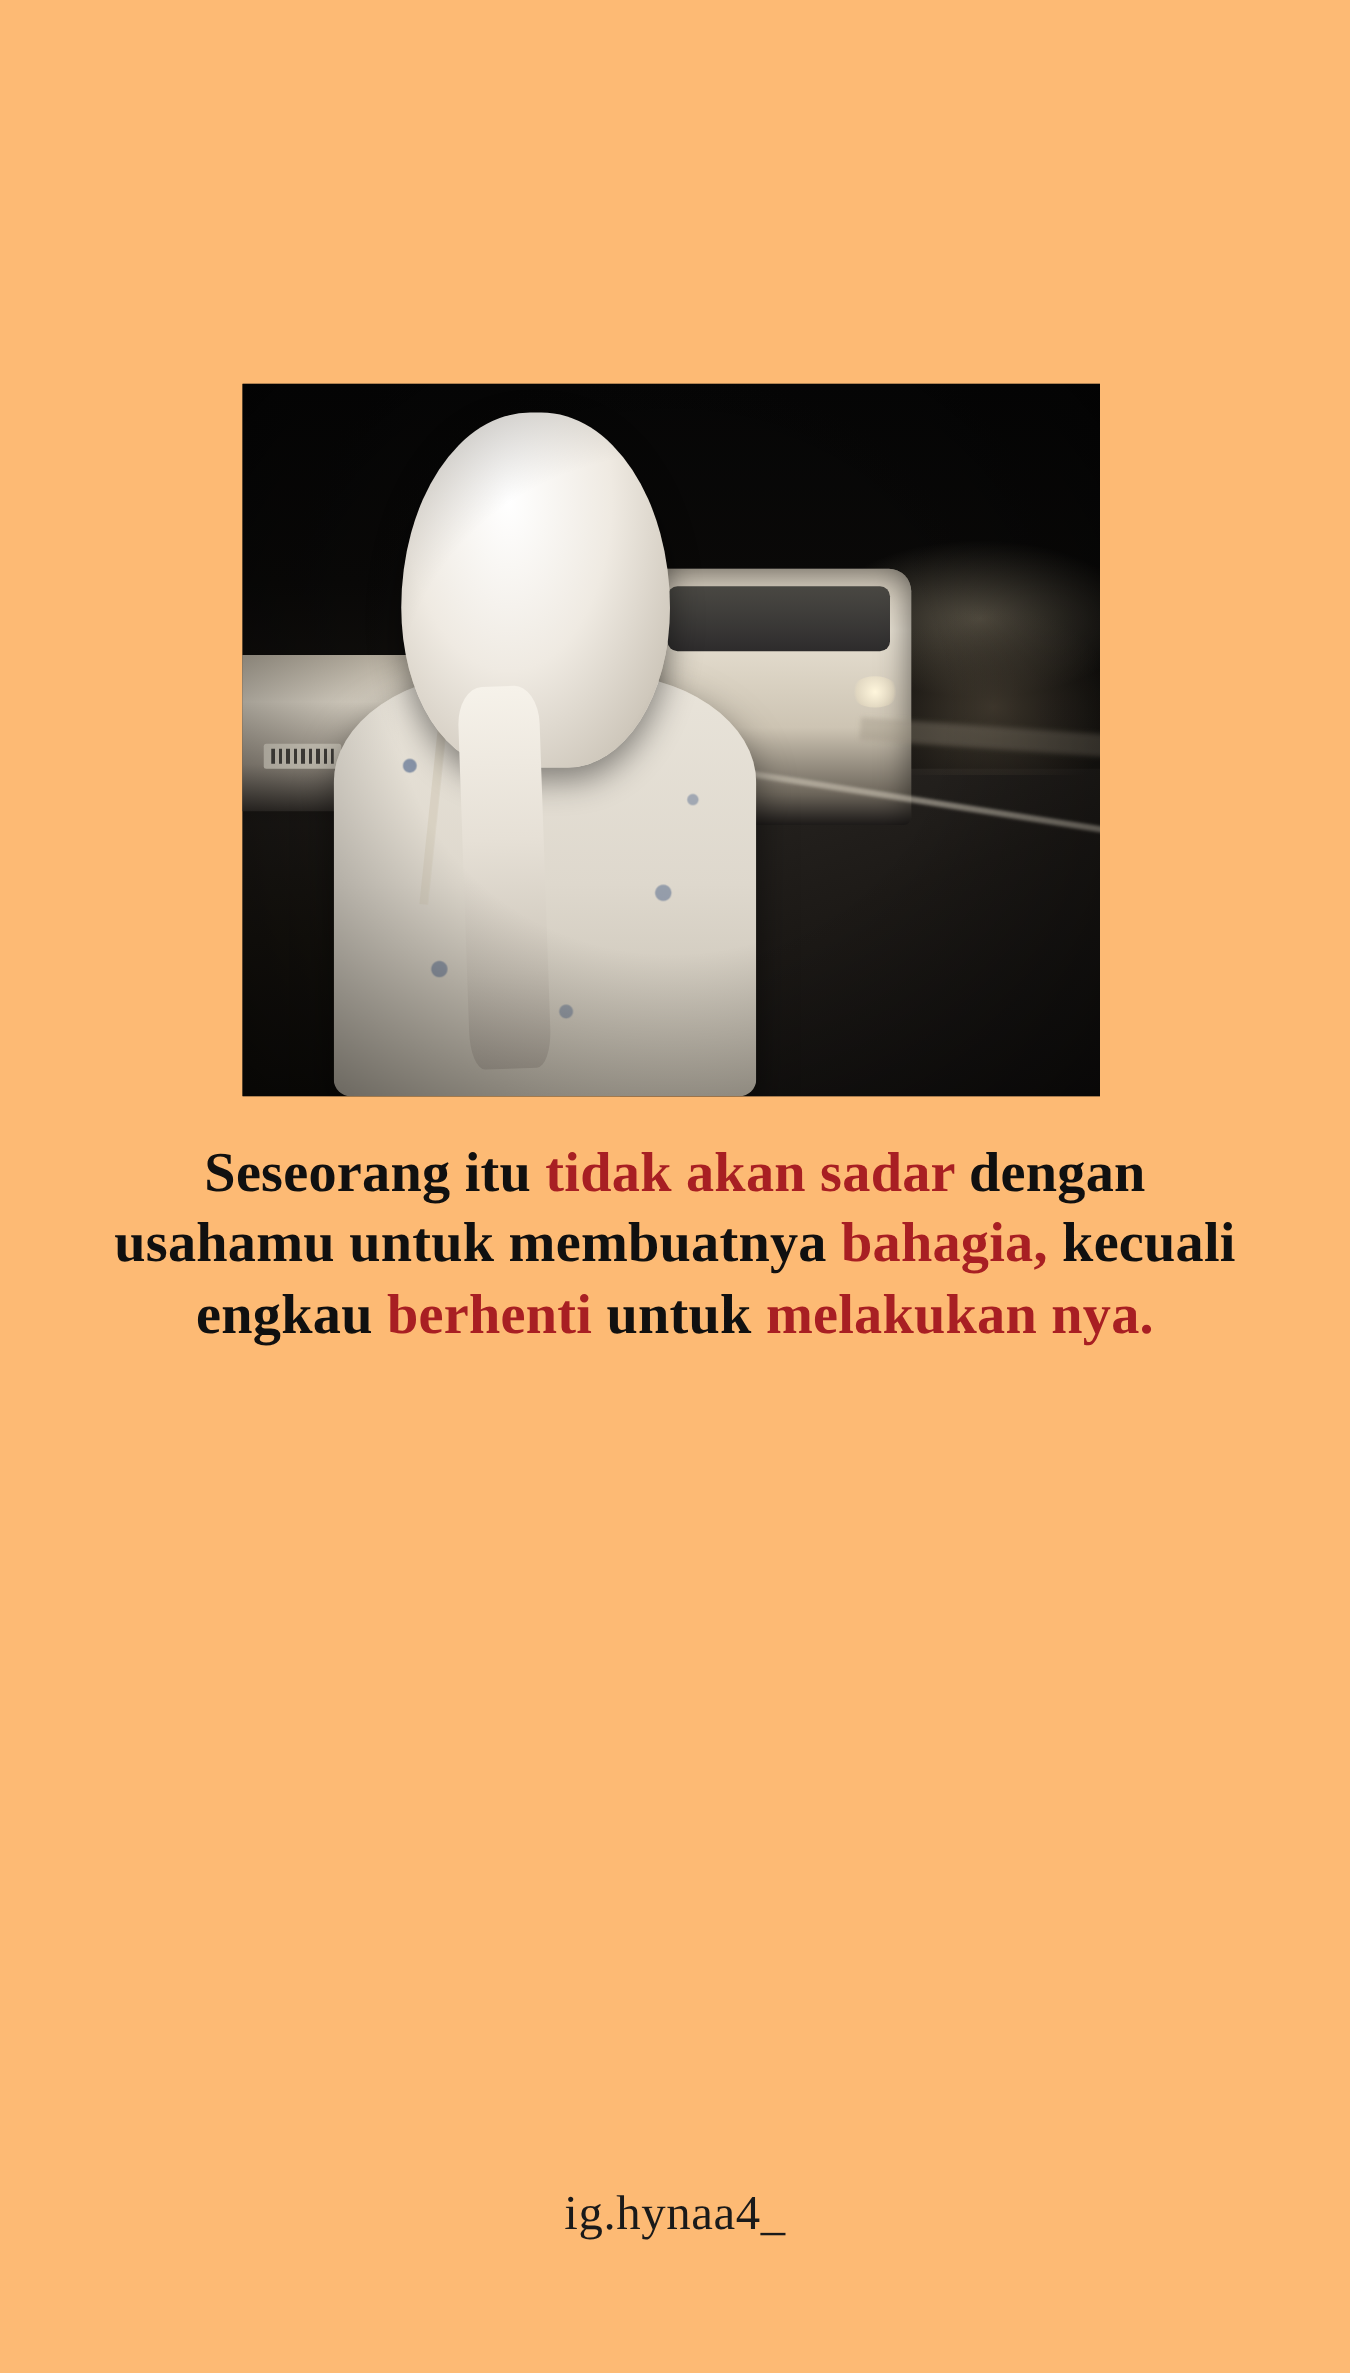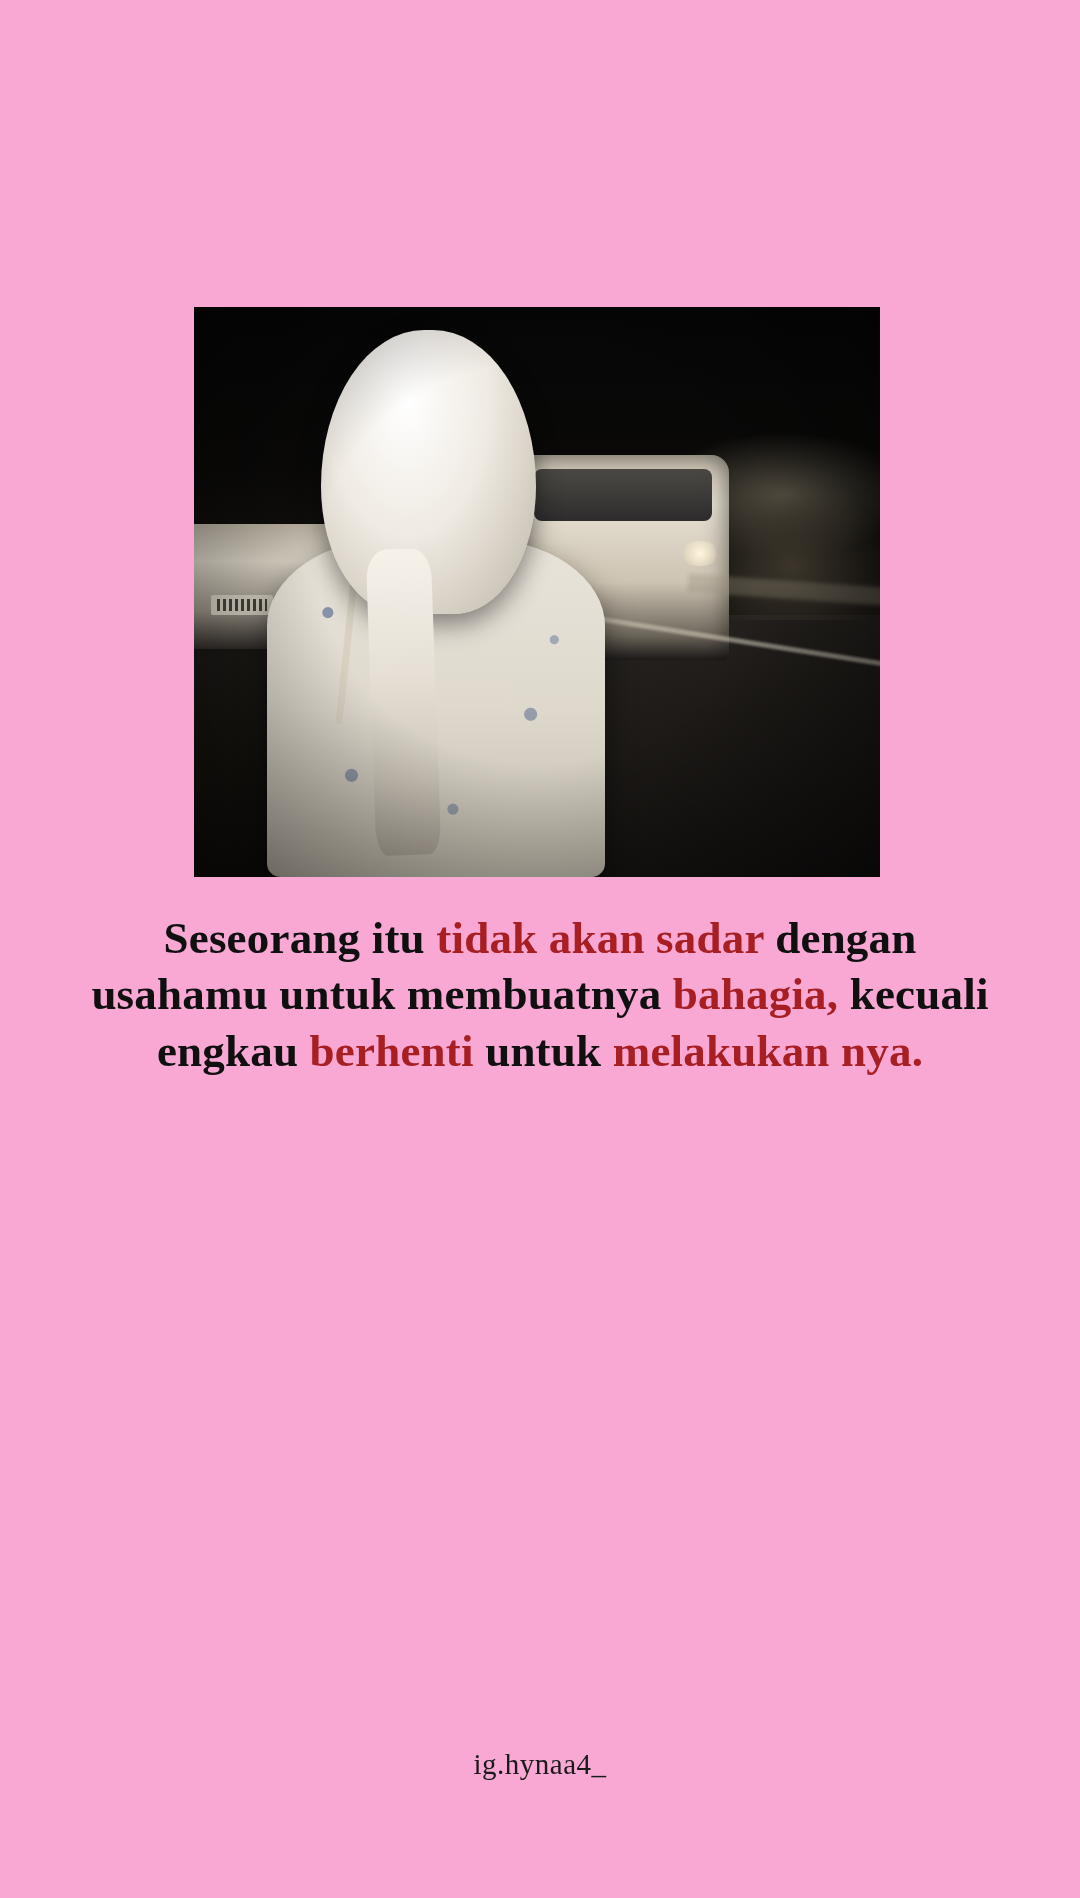--- a/index.html
+++ b/index.html
@@ -6,21 +6,21 @@
   html, body {
     width: 1080px;
     height: 1898px;
     background: #ffffff;
     font-family: "Liberation Serif", serif;
   }
   .page {
     position: relative;
     width: 1080px;
     height: 1898px;
-    background: #f9a8d4;
+    background: #fdba74;
     overflow: hidden;
   }
 
   
   .photo-wrap {
     position: absolute;
     left: 194px;
     top: 307px;
     width: 686px;
     height: 570px;
@@ -209,21 +209,21 @@
   }
   .quote .hl { color: #a81f23; }
 
   
   .handle {
     position: absolute;
     left: 0;
     top: 1748px;
     width: 1080px;
     text-align: center;
-    font-size: 29px;
+    font-size: 39px;
     color: #1a1a1a;
     letter-spacing: .5px;
   }
 </style>
 </head>
 <body>
 
 <div class="page">
 
   <div class="photo-wrap">

